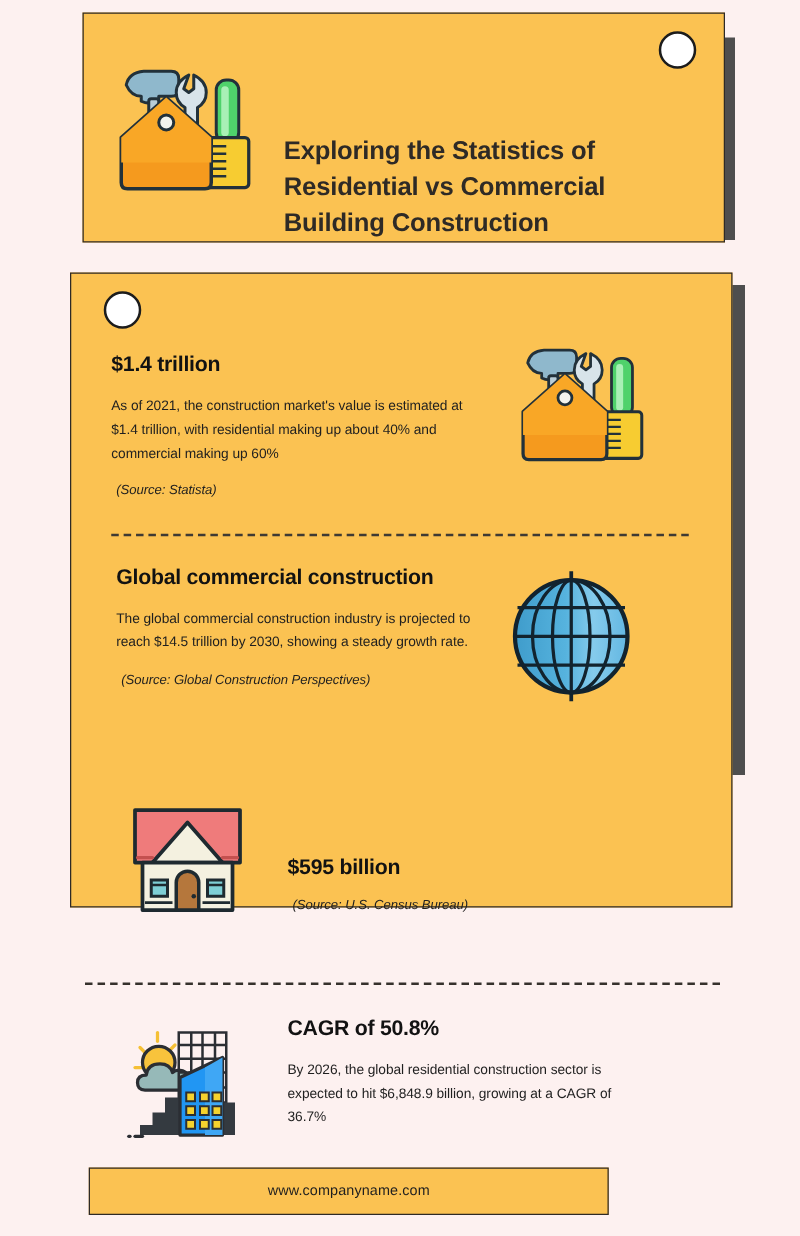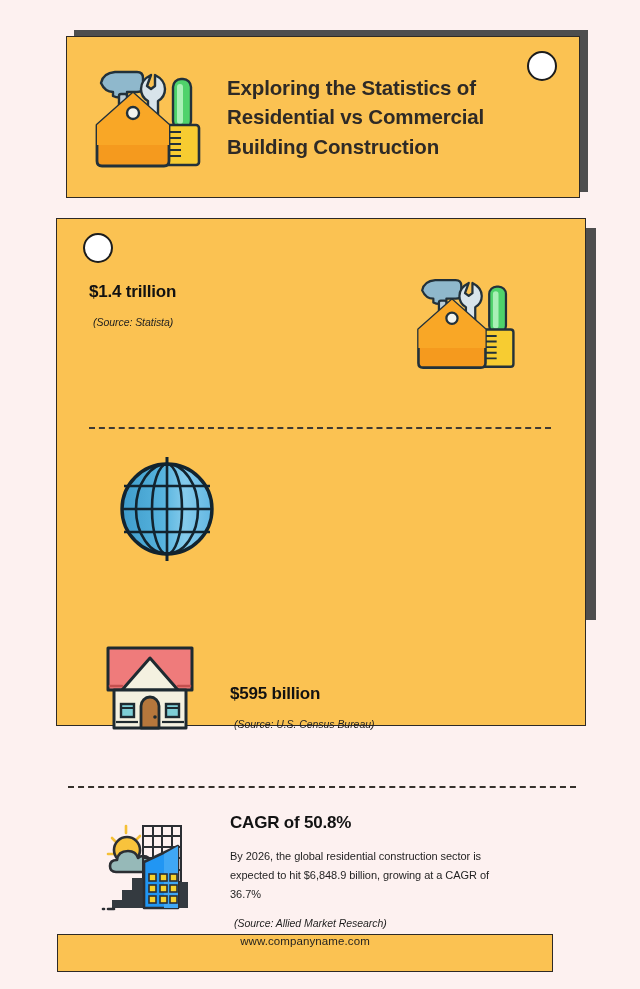--- a/index.html
+++ b/index.html
@@ -29,22 +29,22 @@
     box-sizing: border-box;
   }
   .card-shadow {
     position: absolute;
     background: #4e4e4e;
   }
 
   
   #header-shadow { left: 74px; top: 30px; width: 514px; height: 162px; }
   #header-card {
-    left: 66px; top: 36px; width: 514px; height: 162px;
-    display: flex; align-items: center;
+    left: 66px; top: 10px; width: 514px; height: 184px;
+    display: flex; align-items: flex-end;
   }
   #header-icon-wrap {
     width: 160px; height: 100%;
     display: flex; align-items: center; justify-content: center;
     flex: 0 0 160px;
   }
   #header-title {
     font-size: 20.5px;
     font-weight: bold;
     line-height: 1.42;
@@ -125,22 +125,22 @@
     left: 68px; top: 786px; width: 508px;
     border-top: 2px dashed #36312c;
   }
 
   #block-cagr { left: 100px; top: 812px; width: 500px; }
   #block-cagr .stat-icon { flex: 0 0 120px; margin-top: 8px; }
   #block-cagr .stat-text { width: 290px; margin-left: 10px; }
 
   
   #footer-card {
-    left: 57px; top: 934px; width: 496px; height: 38px;
-    display: flex; justify-content: center;
+    left: 71px; top: 934px; width: 416px; height: 38px;
+    display: flex; align-items: center; justify-content: center;
   }
   #footer-text {
     font-size: 11.5px;
     color: #1f1f1f;
     letter-spacing: 0.1px;
   }
 
   svg { display: block; }
 </style>
 </head>
@@ -187,20 +187,21 @@
   </div>
 
   <div id="main-shadow" class="card-shadow"></div>
   <div id="main-card" class="card">
 
     <div id="main-dot" class="corner-dot"></div>
 
     <div id="block-market" class="stat-row">
       <div class="stat-text">
         <h2 class="stat-heading">$1.4 trillion</h2>
+        <p class="stat-body">As of 2021, the construction market's value is estimated at $1.4 trillion, with residential making up about 40% and commercial making up 60%</p>
         <p class="stat-source">(Source: Statista)</p>
       </div>
       <div class="stat-icon">
         <svg width="108" height="98" viewBox="0 0 116 104">
           <path d="M12 18 q2-10 14-11 l22 0 q6 0 6 6 l0 9 q0 5-6 5 l-10 0 l0 4 q-8 3-14 0 l0-4 q-8 0-12-9z" fill="#8fb8cc" stroke="#22313a" stroke-width="2.4" stroke-linejoin="round"></path>
           <rect x="30" y="29" width="8" height="42" rx="2" fill="#b9cdd7" stroke="#22313a" stroke-width="2.4"></rect>
           <path d="M62 10 q-10 5-10 14 q0 8 7 12 l0 40 q0 4 5 4 q5 0 5-4 l0-40 q7-4 7-12 q0-9-10-14 l0 11 l-4 3 l-4-3z" fill="#d8e4ea" stroke="#22313a" stroke-width="2.4" stroke-linejoin="round"></path>
           <path d="M59 52 h12 M59 58 h12 M59 64 h12" stroke="#22313a" stroke-width="2"></path>
           <rect x="84" y="14" width="18" height="50" rx="8" fill="#4fd26b" stroke="#22313a" stroke-width="2.4"></rect>
           <rect x="88" y="19" width="6" height="40" rx="3" fill="#a9f0b6"></rect>
@@ -210,20 +211,25 @@
           <path d="M8 60 L44 28 L80 60 L80 96 q0 5-5 5 L13 101 q-5 0-5-5 z" fill="#f59a1e" stroke="#22313a" stroke-width="2.8" stroke-linejoin="round"></path>
           <path d="M8 60 L44 28 L80 60 L80 80 L8 80 z" fill="#f9a726"></path>
           <circle cx="44" cy="48" r="6" fill="#f3f4ee" stroke="#22313a" stroke-width="2.4"></circle>
         </svg>
       </div>
     </div>
 
     <div id="divider-card"></div>
 
     <div id="block-global" class="stat-row">
+      <div class="stat-text">
+        <h2 class="stat-heading">Global commercial construction</h2>
+        <p class="stat-body">The global commercial construction industry is projected to reach $14.5 trillion by 2030, showing a steady growth rate.</p>
+        <p class="stat-source">(Source: Global Construction Perspectives)</p>
+      </div>
       <div class="stat-icon">
         <svg width="104" height="112" viewBox="0 0 104 112">
           <defs>
             <linearGradient id="globeGrad" x1="0" y1="0" x2="1" y2="0">
               <stop offset="0%" stop-color="#3f9ccb"></stop>
               <stop offset="45%" stop-color="#56b3de"></stop>
               <stop offset="70%" stop-color="#85cbec"></stop>
               <stop offset="100%" stop-color="#63b7e2"></stop>
             </linearGradient>
           </defs>
@@ -320,21 +326,20 @@
 
         <g stroke="#2b2e33" stroke-width="2.6" stroke-linecap="round">
           <line x1="3" y1="89" x2="4" y2="89"></line>
           <line x1="8" y1="89" x2="14" y2="89"></line>
         </g>
       </svg>
     </div>
     <div class="stat-text">
       <h2 class="stat-heading">CAGR of 50.8%</h2>
       <p class="stat-body">By 2026, the global residential construction sector is expected to hit $6,848.9 billion, growing at a CAGR of 36.7%</p>
-      <p class="stat-source">(Source: Allied Market Research)</p>
     </div>
   </div>
 
   <div id="footer-card" class="card">
     <span id="footer-text">www.companyname.com</span>
   </div>
 
 </div>
 
 </body></html>

